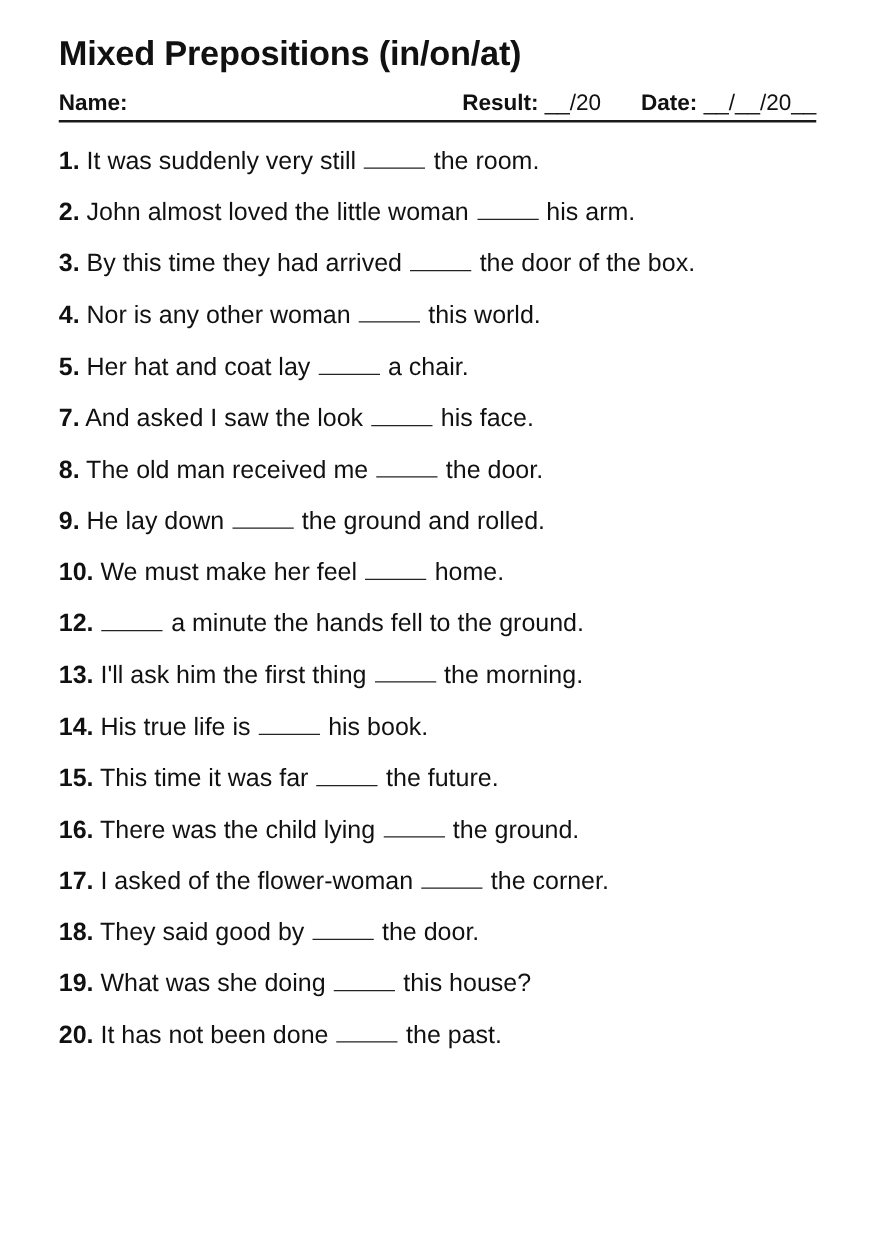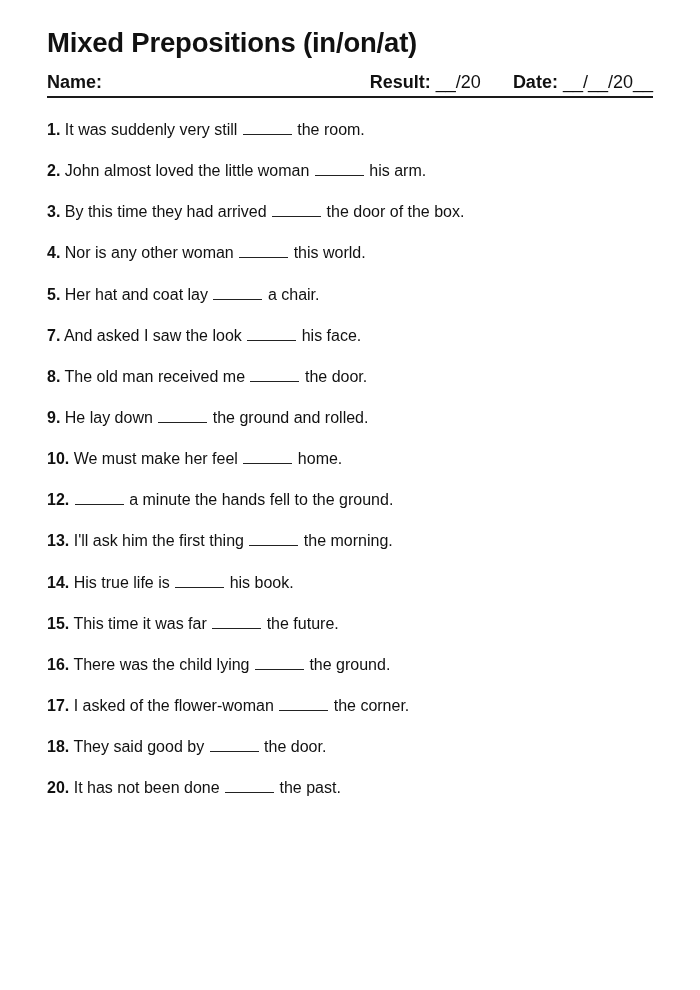--- a/index.html
+++ b/index.html
@@ -75,21 +75,21 @@
       position: absolute;
       top: 119px;
       left: 0;
       margin: 0;
       padding: 0;
       list-style: none;
       width: 606px;
     }
     .question {
       height: 41.15px;
-      font-size: 16px;
+      font-size: 20px;
       line-height: 20px;
       white-space: nowrap;
     }
     .q-num {
       font-weight: bold;
     }
     .q-blank {
       display: inline-block;
       width: 49px;
       border-bottom: 1px solid #222222;
@@ -127,15 +127,16 @@
     <li class="question"><span class="q-num">8.</span> <span>The old man received me</span> <span class="q-blank"></span> <span>the door.</span></li>
     <li class="question"><span class="q-num">9.</span> <span>He lay down</span> <span class="q-blank"></span> <span>the ground and rolled.</span></li>
     <li class="question"><span class="q-num">10.</span> <span>We must make her feel</span> <span class="q-blank"></span> <span>home.</span></li>
     <li class="question"><span class="q-num">12.</span> <span class="q-blank"></span> <span>a minute the hands fell to the ground.</span></li>
     <li class="question"><span class="q-num">13.</span> <span>I'll ask him the first thing</span> <span class="q-blank"></span> <span>the morning.</span></li>
     <li class="question"><span class="q-num">14.</span> <span>His true life is</span> <span class="q-blank"></span> <span>his book.</span></li>
     <li class="question"><span class="q-num">15.</span> <span>This time it was far</span> <span class="q-blank"></span> <span>the future.</span></li>
     <li class="question"><span class="q-num">16.</span> <span>There was the child lying</span> <span class="q-blank"></span> <span>the ground.</span></li>
     <li class="question"><span class="q-num">17.</span> <span>I asked of the flower-woman</span> <span class="q-blank"></span> <span>the corner.</span></li>
     <li class="question"><span class="q-num">18.</span> <span>They said good by</span> <span class="q-blank"></span> <span>the door.</span></li>
+    <li class="question"><span class="q-num">19.</span> <span>What was she doing</span> <span class="q-blank"></span> <span>this house?</span></li>
     <li class="question"><span class="q-num">20.</span> <span>It has not been done</span> <span class="q-blank"></span> <span>the past.</span></li>
   </ol>
 </div>
 
 </body></html>

